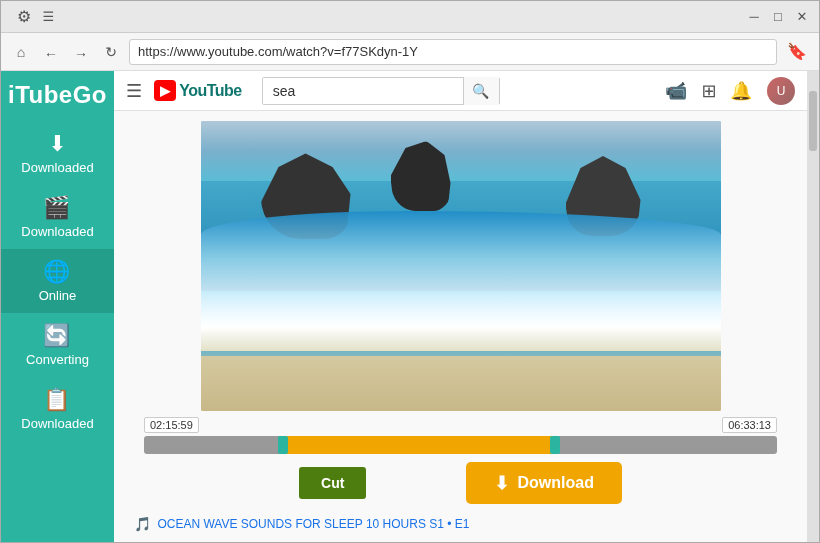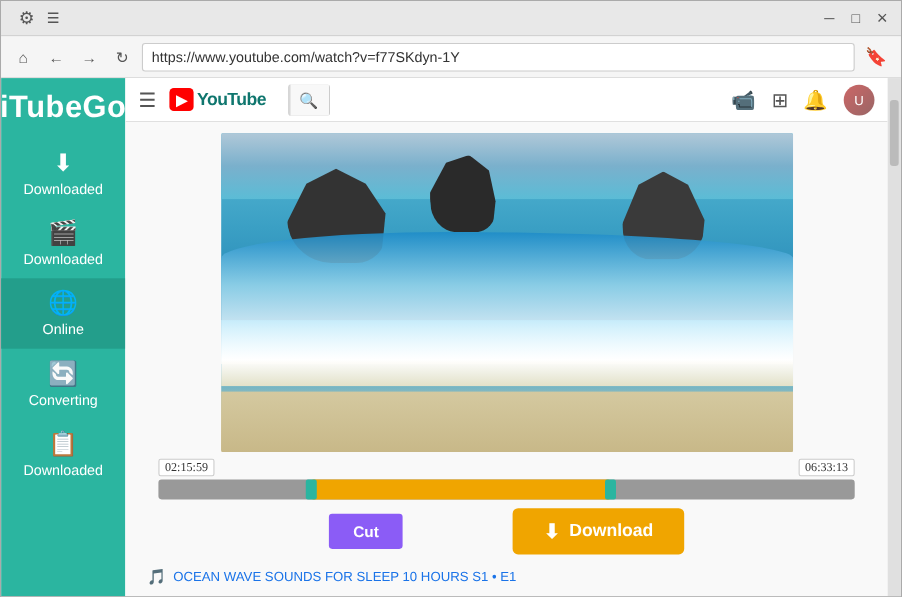--- a/index.html
+++ b/index.html
@@ -110,21 +110,21 @@
       width: 113px;
       background: #2bb5a0;
       display: flex;
       flex-direction: column;
       align-items: center;
       padding-top: 10px;
       flex-shrink: 0;
     }
     .app-logo {
       color: white;
-      font-size: 28px;
+      font-size: 24px;
       font-weight: bold;
       margin-bottom: 12px;
       letter-spacing: 0.5px;
     }
     .sidebar-item {
       width: 100%;
       display: flex;
       flex-direction: column;
       align-items: center;
       padding: 10px 0;
@@ -338,21 +338,20 @@
       padding: 0 10px;
       margin-bottom: 3px;
     }
     .timestamp-marker {
       background: white;
       border: 1px solid #ccc;
       padding: 1px 5px;
       font-size: 11px;
       color: #333;
       border-radius: 2px;
-      font-family: Liberation Serif, serif;
     }
     .trimmer-track {
       position: relative;
       height: 18px;
       background: #999;
       border-radius: 3px;
       margin: 0 10px;
     }
     .trimmer-active {
       position: absolute;
@@ -389,21 +388,21 @@
     
     .bottom-controls {
       display: flex;
       align-items: center;
       justify-content: center;
       gap: 20px;
       padding: 8px 20px;
       flex-shrink: 0;
     }
     .cut-btn {
-      background: #8b5cf6;
+      background: #4d7c0f;
       color: white;
       border: none;
       padding: 8px 22px;
       font-size: 14px;
       font-weight: bold;
       border-radius: 3px;
       cursor: pointer;
     }
     .download-btn {
       background: #f0a500;
@@ -516,20 +515,21 @@
 
     <div class="browser-content">
 
       <div class="yt-toolbar">
         <span class="yt-menu-icon">☰</span>
         <div class="yt-logo">
           <span class="yt-logo-icon">▶</span>
           <span class="yt-logo-text">YouTube</span>
         </div>
         <div class="yt-search-box">
+          <input class="yt-search-input" type="text" value="sea" style="">
           <button class="yt-search-btn">🔍</button>
         </div>
         <div class="yt-toolbar-right">
           <span class="yt-tb-icon">📹</span>
           <span class="yt-tb-icon">⊞</span>
           <span class="yt-tb-icon">🔔</span>
           <div class="yt-avatar">U</div>
         </div>
       </div>
 

